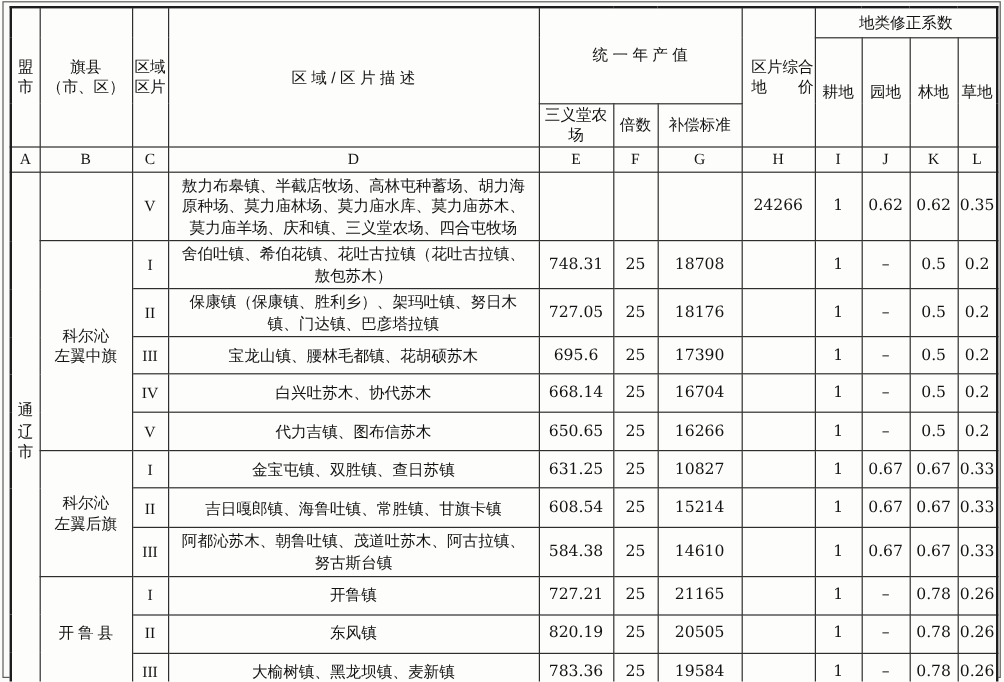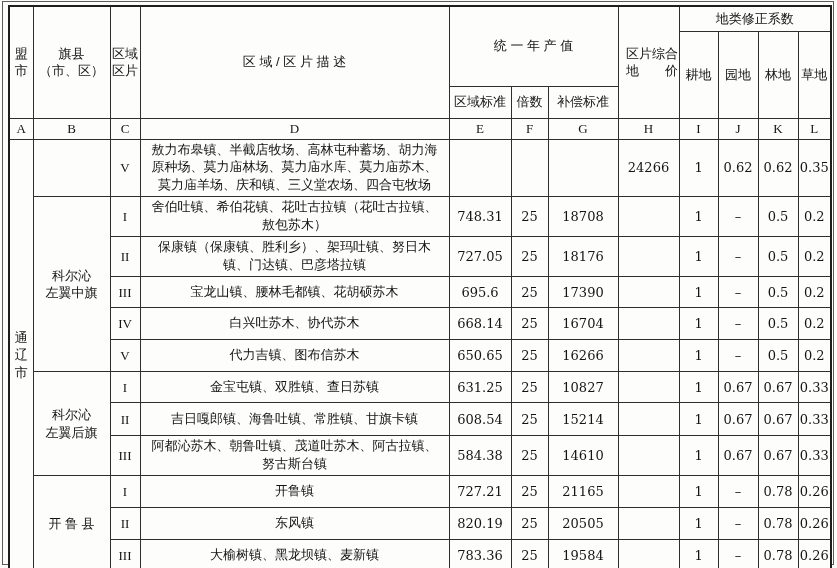--- a/index.html
+++ b/index.html
@@ -40,26 +40,26 @@
   
   .vstack{word-break:break-all;padding:0 5px;}
   .v-league{word-break:break-all;line-height:56px;font-size:14px;}
   .v-zonecol{word-break:break-all;padding:0 8px;line-height:1.55;font-family:Liberation Serif, serif;}
   .letters{font-size:13px;font-family:"Liberation Serif","DejaVu Serif",serif;}
   .c-desc{
     text-align:left;
     padding:2px 6px !important;
     font-size:12.5px;
     line-height:1.5;
-    font-family:Liberation Mono, monospace;
+    font-family:Liberation Serif, serif;
   }
   .c-num{font-size:13px;font-family:"DejaVu Serif","Liberation Serif",serif;}
   .c-zone{font-size:13px;font-family:"Liberation Serif","DejaVu Serif",serif;}
   .c-banner{
-    font-family:Liberation Sans, sans-serif;
+    font-family:Liberation Serif, serif;
     font-weight:bold;font-size:13px;line-height:1.6;
   }
   .hdr-left{text-align:left;padding-left:7px !important;}
 </style>
 </head>
 <body>
 
 <div class="page">
   <div class="outer-frame"></div>
 
@@ -91,21 +91,21 @@
 地　　价</th>
         <th colspan="4" class="hz">地类修正系数</th>
       </tr>
       <tr style="height:55px;">
         <th rowspan="2" class="hz">耕地</th>
         <th rowspan="2" class="hz">园地</th>
         <th rowspan="2" class="hz">林地</th>
         <th rowspan="2" class="hz">草地</th>
       </tr>
       <tr style="height:32px;">
-        <th class="hz">区域标准</th>
+        <th class="hz">三义堂农场</th>
         <th class="hz">倍数</th>
         <th class="hz">补偿标准</th>
       </tr>
       <tr style="height:21px;">
         <th class="letters">A</th>
         <th class="letters">B</th>
         <th class="letters">C</th>
         <th class="letters">D</th>
         <th class="letters">E</th>
         <th class="letters">F</th>

